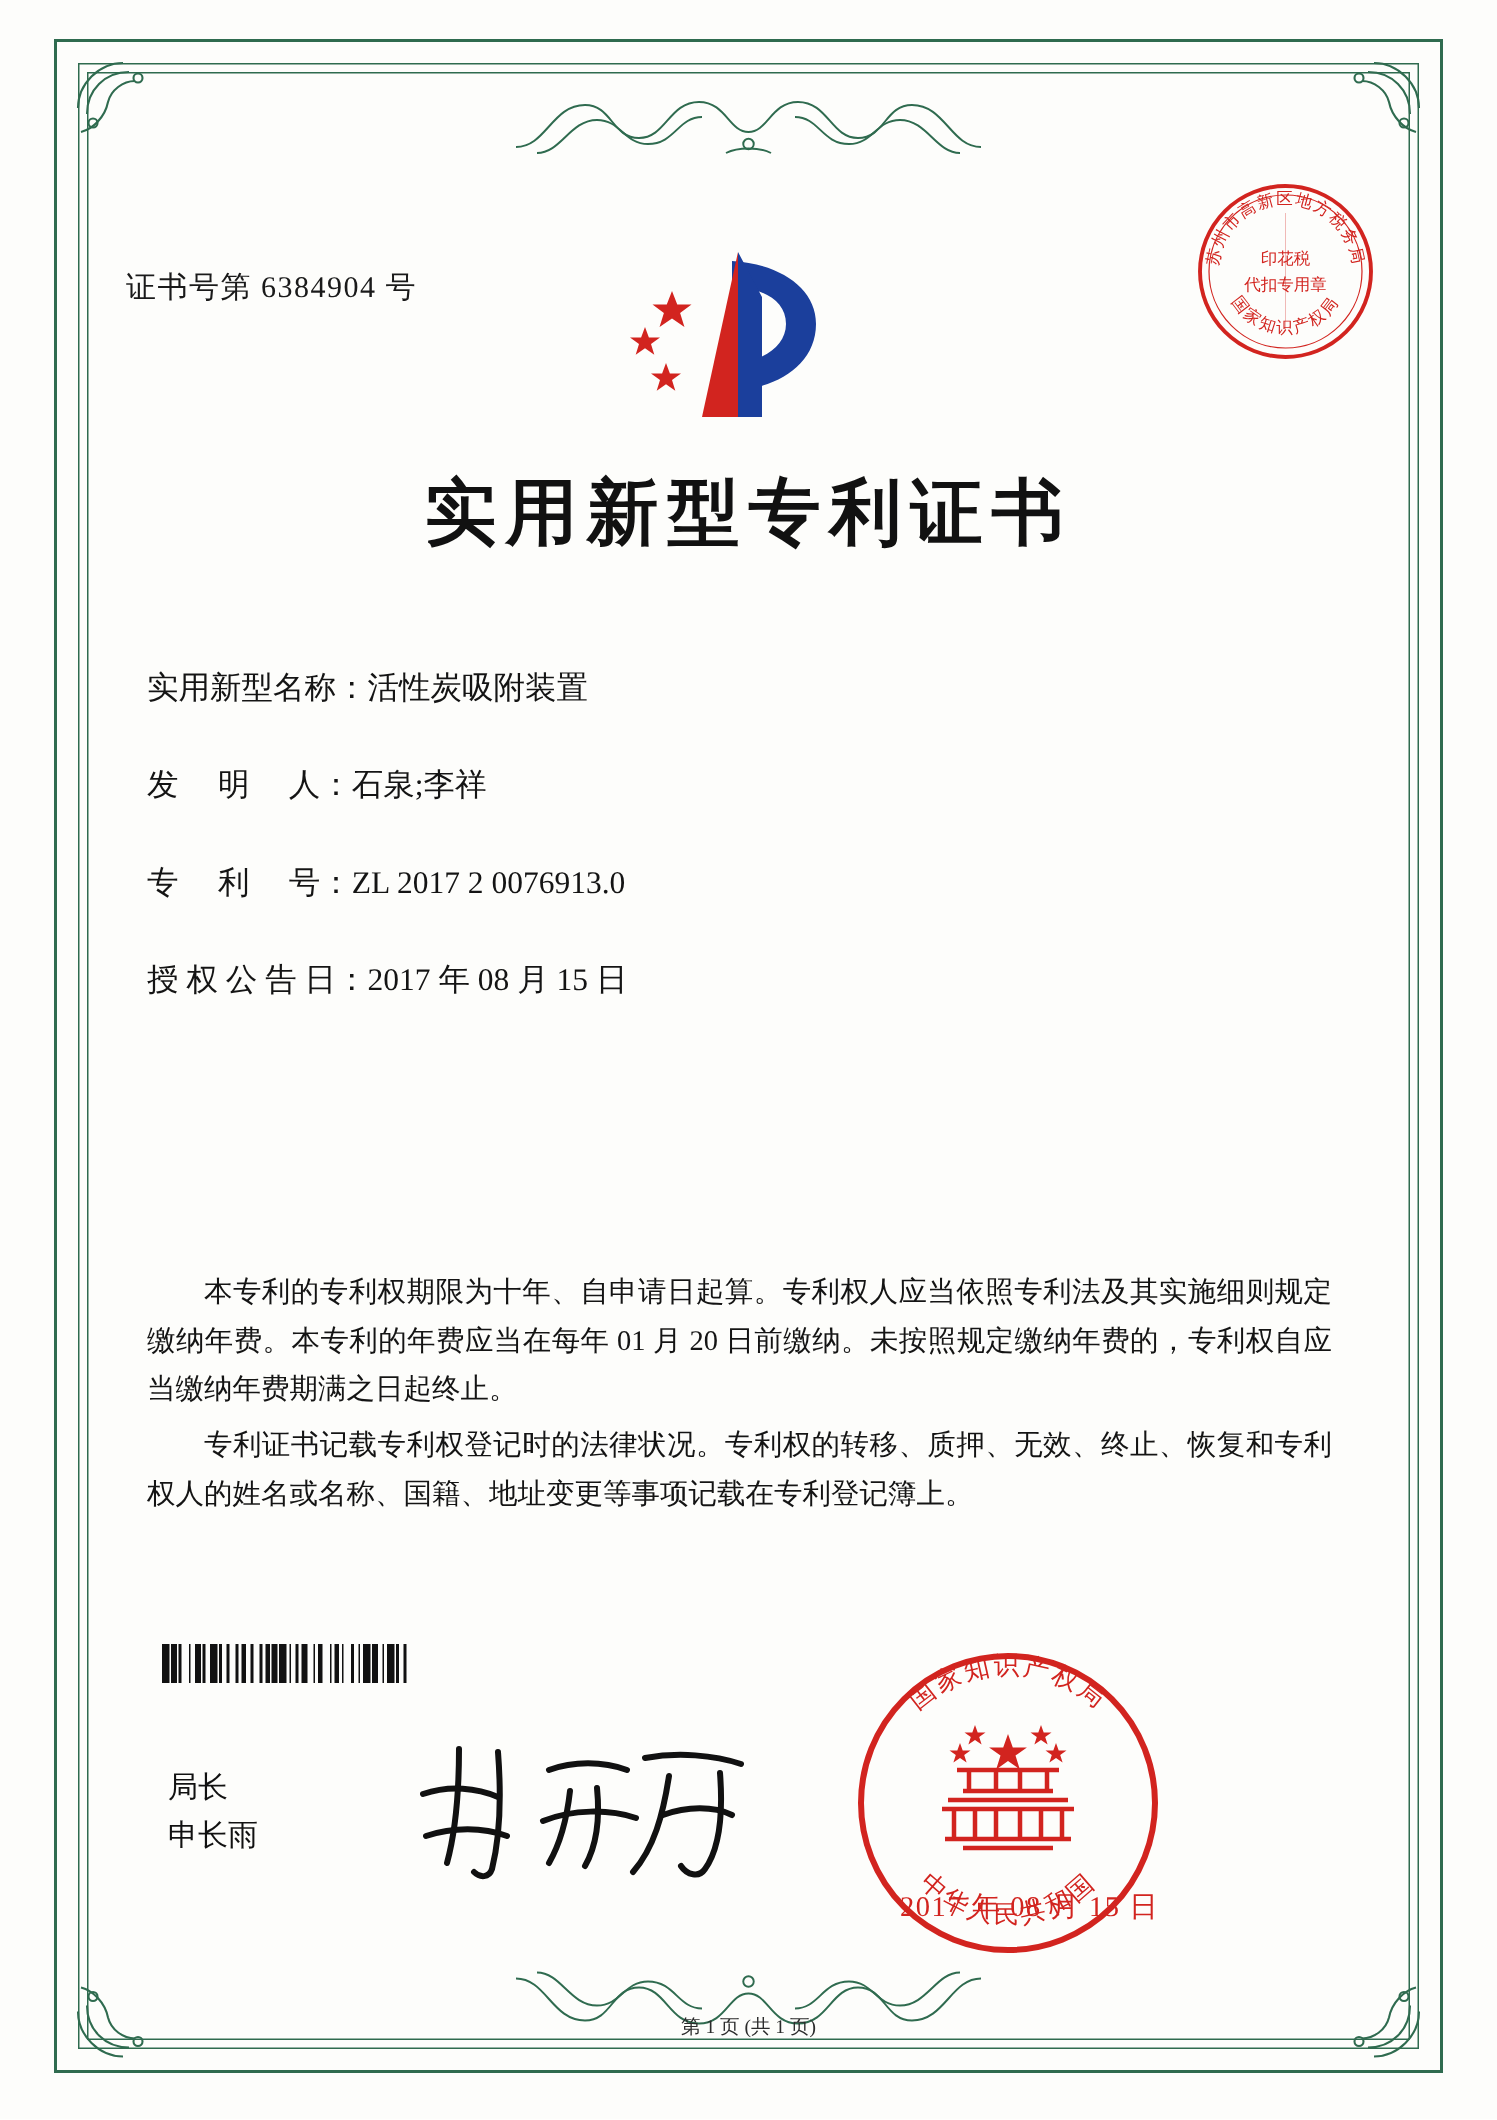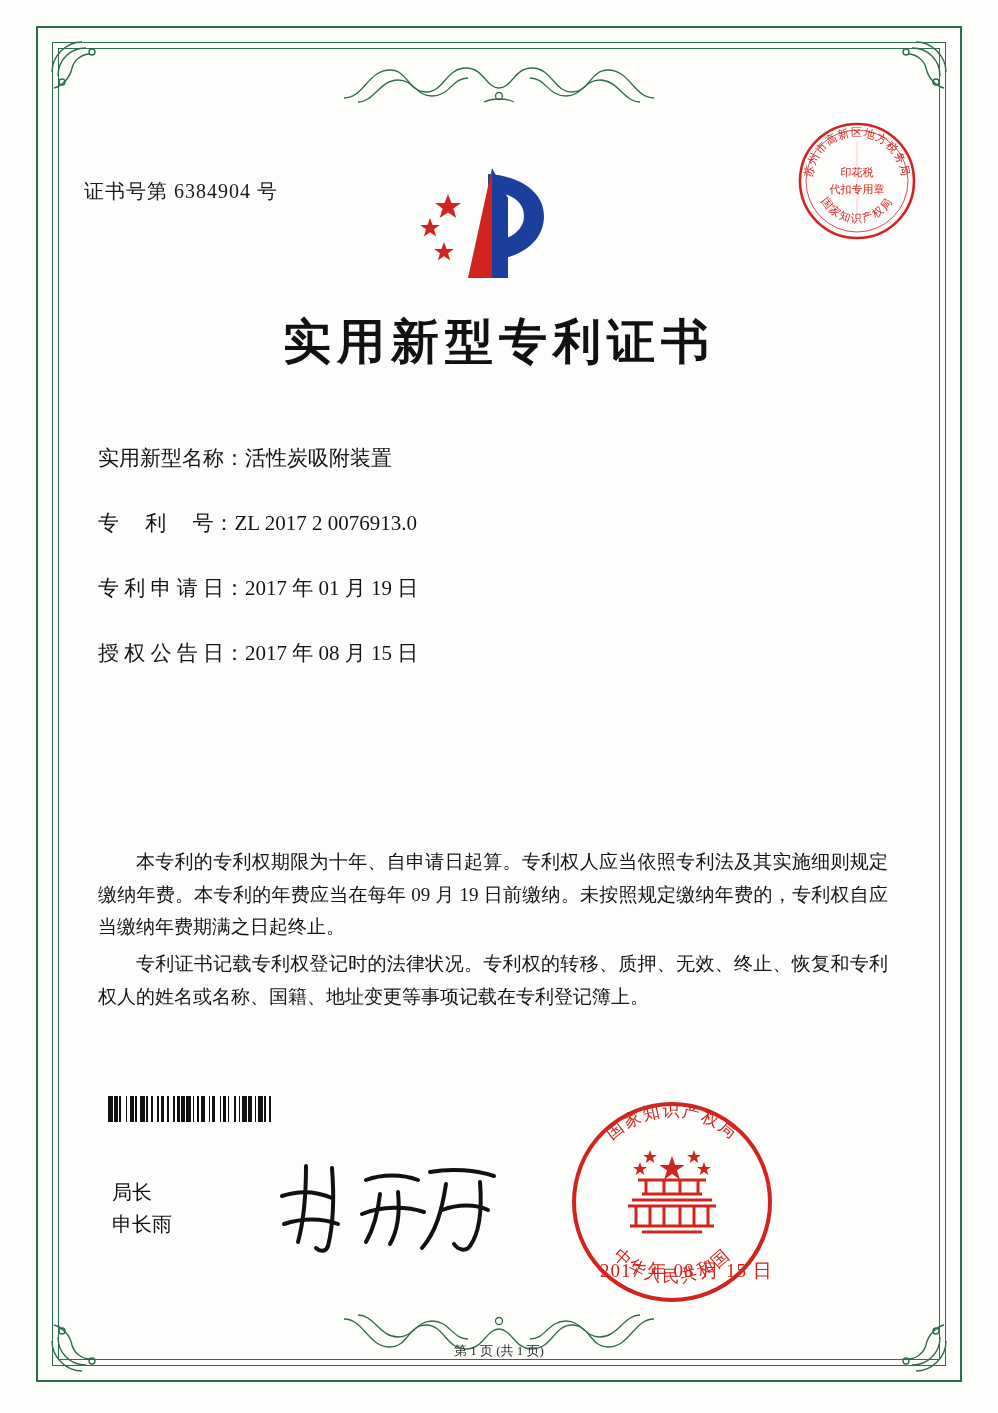--- a/index.html
+++ b/index.html
@@ -335,32 +335,32 @@
     </svg>
   </div>
 
   <div class="title">实用新型专利证书</div>
 
   <div class="fields">
     <div class="field-row">
       <span class="field-label">实用新型名称：</span><span class="field-value">活性炭吸附装置</span>
     </div>
     <div class="field-row">
-      <span class="field-label">专　 利　 号：</span><span class="field-value">ZL 2017 2 0076913.0</span>
+      <span class="field-label">发　 明　 人：</span><span class="field-value">石泉;李祥</span>
     </div>
     <div class="field-row">
-      <span class="field-label">专 利 申 请 日：</span><span class="field-value">2017 年 01 月 19 日</span>
+      <span class="field-label">专　 利　 号：</span><span class="field-value">ZL 2017 2 0076913.0</span>
     </div>
     <div class="field-row">
       <span class="field-label">授 权 公 告 日：</span><span class="field-value">2017 年 08 月 15 日</span>
     </div>
   </div>
 
   <div class="body-text">
-    <p>本专利的专利权期限为十年、自申请日起算。专利权人应当依照专利法及其实施细则规定缴纳年费。本专利的年费应当在每年 09 月 19 日前缴纳。未按照规定缴纳年费的，专利权自应当缴纳年费期满之日起终止。</p>
+    <p>本专利的专利权期限为十年、自申请日起算。专利权人应当依照专利法及其实施细则规定缴纳年费。本专利的年费应当在每年 01 月 20 日前缴纳。未按照规定缴纳年费的，专利权自应当缴纳年费期满之日起终止。</p>
     <p>专利证书记载专利权登记时的法律状况。专利权的转移、质押、无效、终止、恢复和专利权人的姓名或名称、国籍、地址变更等事项记载在专利登记簿上。</p>
   </div>
 
   <div class="barcode" id="barcode">
       <i style="width:4.800000000000001px;background:#111"></i>
       <i style="width:1.6px;background:transparent"></i>
       <i style="width:3.2px;background:#111"></i>
       <i style="width:1.6px;background:transparent"></i>
       <i style="width:1.6px;background:#111"></i>
       <i style="width:4.800000000000001px;background:transparent"></i>

